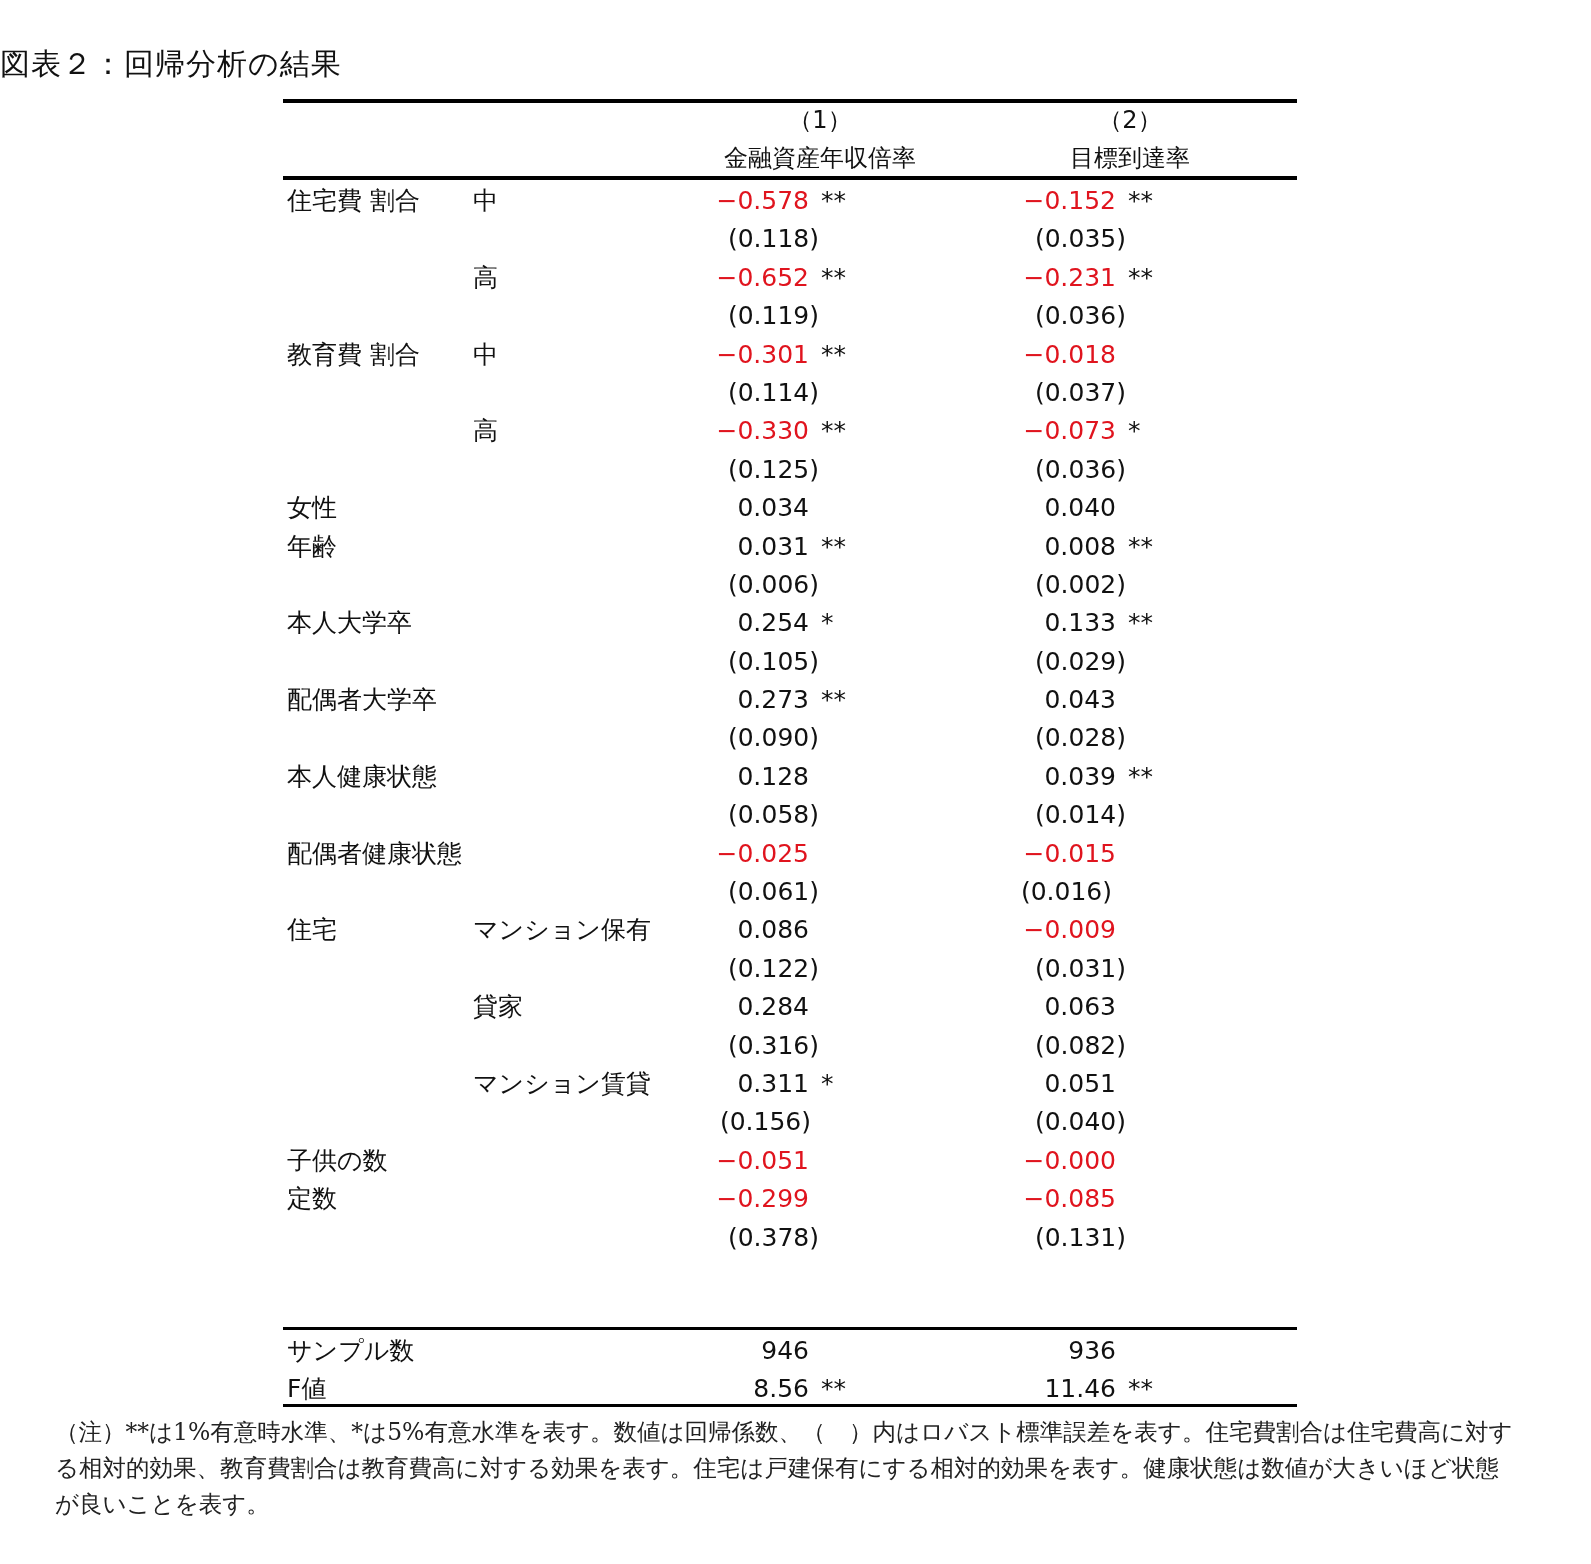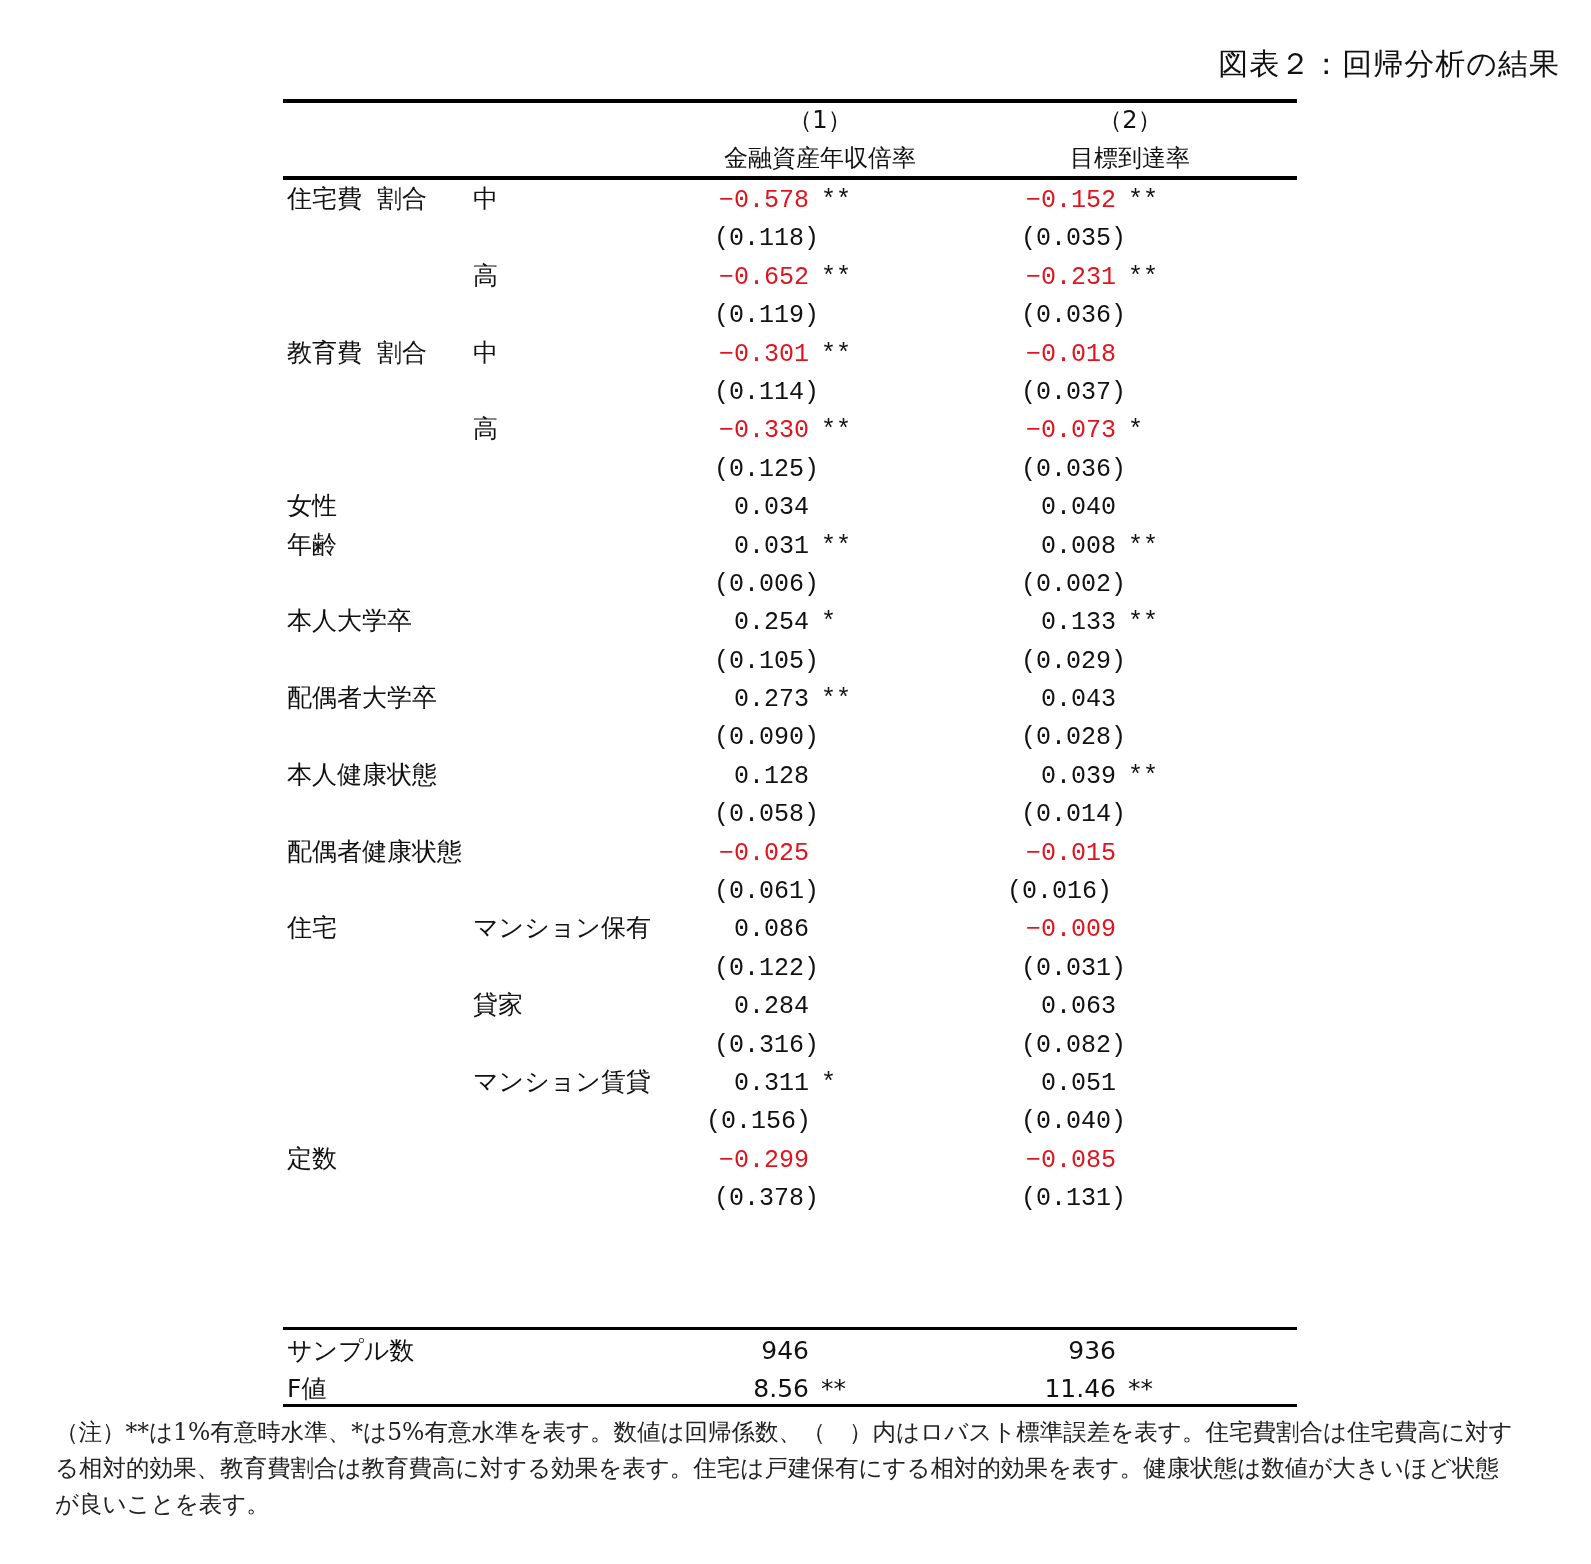--- a/index.html
+++ b/index.html
@@ -1,36 +1,36 @@
 <!DOCTYPE html>
 <html><head>
 <meta charset="utf-8">
 <style>
   * { margin: 0; padding: 0; box-sizing: border-box; }
   html, body { width: 1591px; height: 1564px; background: #ffffff; overflow: hidden; }
   body { position: relative; font-family: "DejaVu Sans", sans-serif; color: #111111; }
 
   .title {
     position: absolute; left: 0; top: 44px; width: 1560px;
-    text-align: right; font-size: 30px; letter-spacing: 1px; color: #111;
+    text-align: left; font-size: 30px; letter-spacing: 1px; color: #111;
   }
 
   .rule { position: absolute; left: 283px; width: 1014px; height: 4px; background: #000; }
   .rule.top { top: 99px; }
   .rule.head { top: 176px; }
   .rule.mid { top: 1327px; height: 3px; }
   .rule.bottom { top: 1404px; height: 3px; }
 
   .hdr { position: absolute; font-size: 24px; text-align: center; color: #111; }
   .hdr.c1 { left: 700px; width: 240px; }
   .hdr.c2 { left: 1010px; width: 240px; }
   .hdr.num { top: 104px; }
   .hdr.name { top: 142px; }
 
-  .rows { position: absolute; left: 283px; top: 182px; width: 1014px; font-family: Liberation Mono, monospace; }
+  .rows { position: absolute; left: 283px; top: 182px; width: 1014px; }
   .row { position: relative; height: 38.4px; font-size: 25px; line-height: 38.4px; }
   .lab1 { position: absolute; left: 4px; white-space: nowrap; }
   .lab2 { position: absolute; left: 190px; white-space: nowrap; }
   .v1 { position: absolute; right: 488px; text-align: right; white-space: nowrap; }
   .s1 { position: absolute; left: 538px; white-space: nowrap; }
   .v2 { position: absolute; right: 181px; text-align: right; white-space: nowrap; }
   .s2 { position: absolute; left: 845px; white-space: nowrap; }
   .neg { color: #e0141e; }
 
   .stats { position: absolute; left: 283px; top: 1332px; width: 1014px; }
@@ -199,20 +199,28 @@
       <span class="v1">0.311</span>
       <span class="s1">*</span>
       <span class="v2">0.051</span>
       <span class="s2"></span>
     </div>
     <div class="row">
       <span class="v1" style="right:486px">(0.156)</span>
       <span class="v2" style="right:171px">(0.040)</span>
     </div>
     <div class="row">
+      <span class="lab1">子供の数</span>
+      <span class="lab2"></span>
+      <span class="v1 neg">−0.051</span>
+      <span class="s1"></span>
+      <span class="v2 neg">−0.000</span>
+      <span class="s2"></span>
+    </div>
+    <div class="row">
       <span class="lab1">定数</span>
       <span class="lab2"></span>
       <span class="v1 neg">−0.299</span>
       <span class="s1"></span>
       <span class="v2 neg">−0.085</span>
       <span class="s2"></span>
     </div>
     <div class="row">
       <span class="v1" style="right:478px">(0.378)</span>
       <span class="v2" style="right:171px">(0.131)</span>

